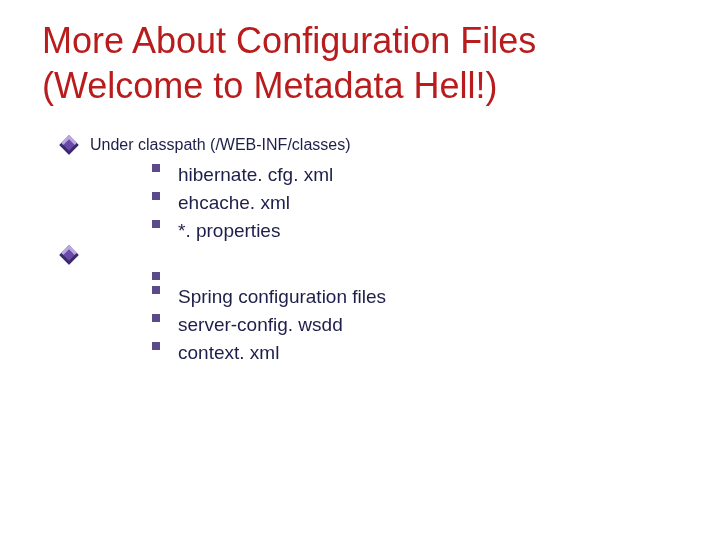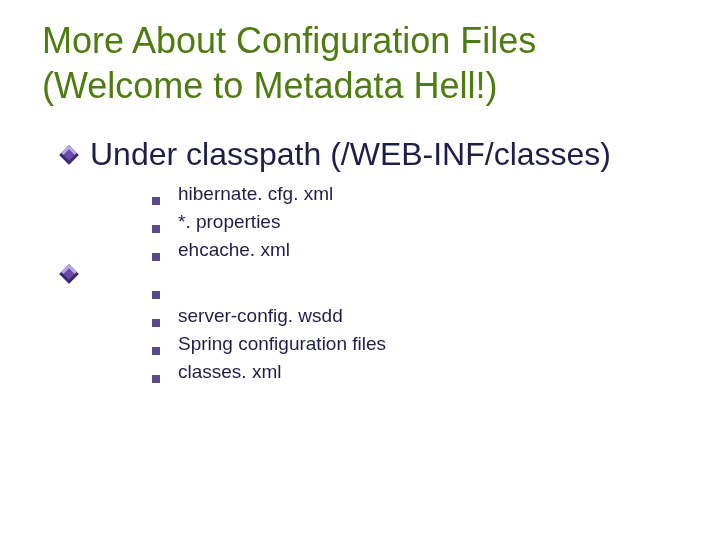--- a/index.html
+++ b/index.html
@@ -10,51 +10,51 @@
     font-family: Verdana, Geneva, sans-serif;
     color: #1a1a3a;
     padding: 18px 28px 0 42px;
     position: relative;
     overflow: hidden;
   }
   .title {
     font-size: 36px;
     line-height: 1.25;
     font-weight: 400;
-    color: #4d7c0f;
+    color: #b91c1c;
     margin-bottom: 28px;
   }
   .level1 {
     margin-left: 20px;
     margin-bottom: 6px;
   }
   .level1-row {
     display: flex;
     align-items: center;
-    font-size: 32px;
+    font-size: 16px;
     color: #1e1e4a;
     margin-bottom: 10px;
   }
   .diamond {
     width: 14px;
     height: 14px;
     display: inline-block;
     transform: rotate(45deg);
     background: #6a4aa8;
     box-shadow: inset -3px -3px 0 #3a2a6a, inset 3px 3px 0 #b8a8e0;
     margin-right: 14px;
     flex-shrink: 0;
   }
   .level2 {
     margin-left: 90px;
     margin-bottom: 4px;
   }
   .level2-row {
     display: flex;
-    align-items: flex-end;
+    align-items: flex-start;
     font-size: 19px;
     color: #1e1e4a;
     margin-bottom: 6px;
   }
   .square {
     width: 8px;
     height: 8px;
     background: #5a4a8a;
     margin-right: 18px;
     flex-shrink: 0;
@@ -70,48 +70,48 @@
     <span class="diamond"></span>
     <span>Under classpath (/WEB-INF/classes)</span>
   </div>
   <div class="level2">
     <div class="level2-row">
       <span class="square"></span>
       <span>hibernate. cfg. xml</span>
     </div>
     <div class="level2-row">
       <span class="square"></span>
-      <span>*. properties</span>
+      <span>ehcache. xml</span>
     </div>
     <div class="level2-row">
       <span class="square"></span>
-      <span>ehcache. xml</span>
+      <span>*. properties</span>
     </div>
   </div>
 </div>
 
 <div class="level1">
   <div class="level1-row">
     <span class="diamond"></span>
   </div>
   <div class="level2">
     <div class="level2-row">
       <span class="square"></span>
     </div>
     <div class="level2-row">
       <span class="square"></span>
-      <span>server-config. wsdd</span>
+      <span>Spring configuration files</span>
     </div>
     <div class="level2-row">
       <span class="square"></span>
-      <span>Spring configuration files</span>
+      <span>server-config. wsdd</span>
     </div>
   </div>
 </div>
 
 <div class="level1">
   <div class="level2">
     <div class="level2-row">
       <span class="square"></span>
-      <span>classes. xml</span>
+      <span>context. xml</span>
     </div>
   </div>
 </div>
 
 </body></html>

